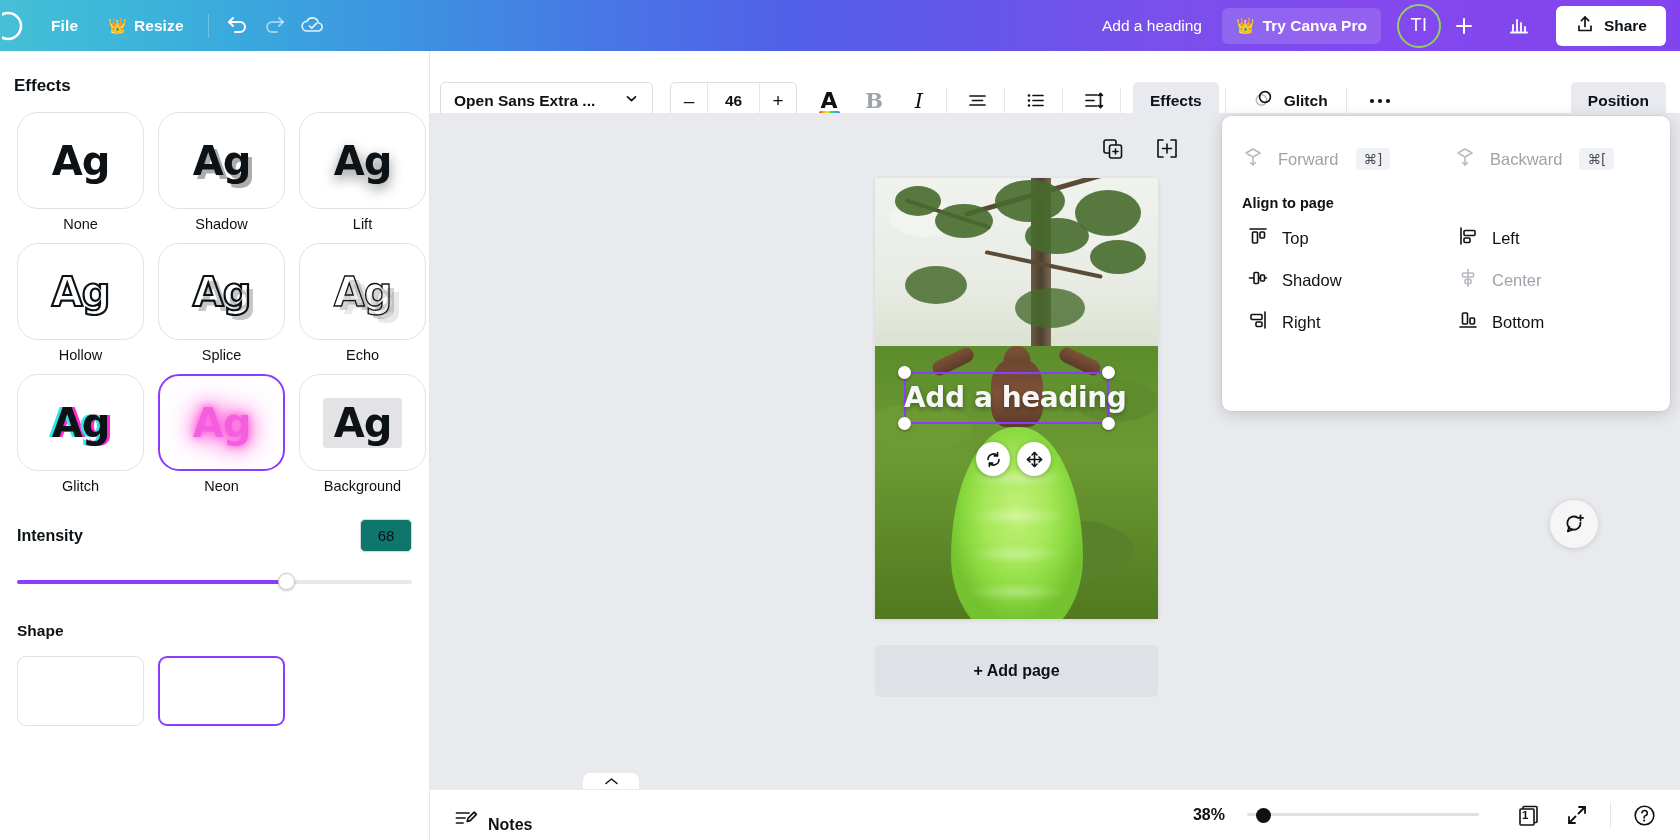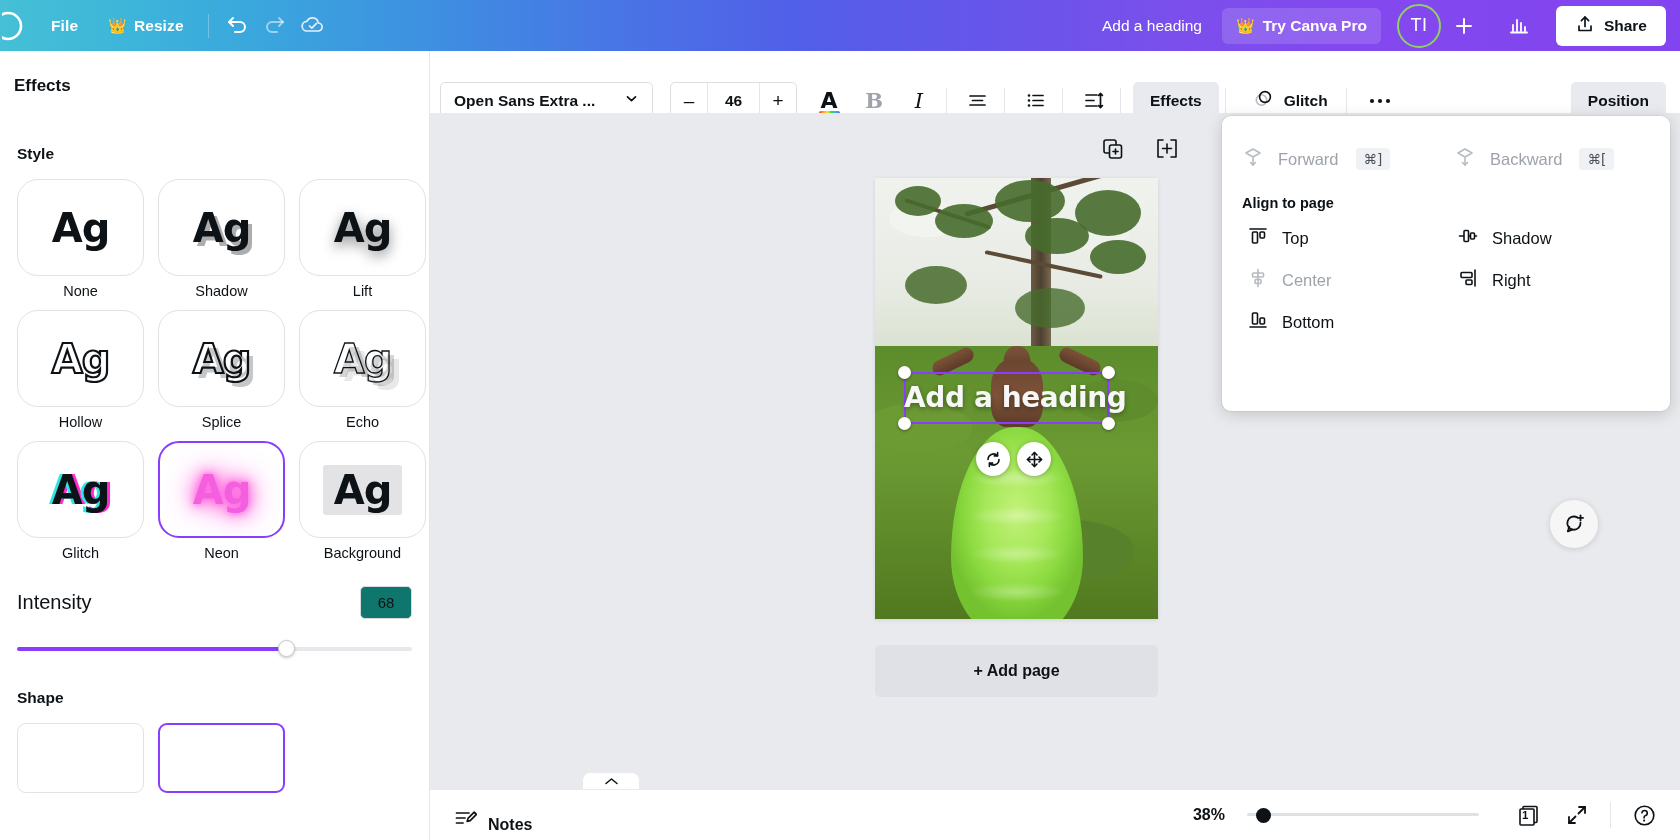--- a/index.html
+++ b/index.html
@@ -114,21 +114,21 @@
   .ag-echo   { color: transparent; -webkit-text-stroke: 1.3px #0d1216;
                text-shadow: 5px 4px 0 rgba(0,0,0,.17), 10px 8px 0 rgba(0,0,0,.09); }
   .ag-glitch { color: #0d1216; text-shadow: -3px 0 #2ee6e6, 3px 0 #ff2bd1; }
   .ag-neon   { color: #f45fe0; text-shadow: 0 0 7px #ff66e0, 0 0 17px #ff4fd8, 0 0 30px #ff3dd2; }
   .ag-bg-wrap { background: #e3e3e5; padding: 5px 11px; border-radius: 3px; }
 
   .intensity-row {
     display: flex; align-items: center; justify-content: space-between;
     padding: 0 17px; margin-top: 25px;
   }
-  .intensity-label { font-size: 20px; font-weight: 400; color: #0d1216; }
+  .intensity-label { font-size: 16px; font-weight: 700; color: #0d1216; }
   .intensity-val {
     width: 52px; height: 33px; border: 1px solid #d8dade; border-radius: 5px;
     display: flex; align-items: center; justify-content: center;
     font-size: 15px; color: #0d1216; background: #0f766e; cursor: text;
   }
   .slider-wrap { padding: 0 17px; margin-top: 22px; position: relative; height: 16px; }
   .slider-track {
     position: absolute; left: 17px; right: 17px; top: 6px;
     height: 4px; border-radius: 2px; background: #e7e8ec;
   }
@@ -483,21 +483,20 @@
           <line x1="10" y1="3" x2="10" y2="12.5"></line>
           <polyline points="6.4,6.6 10,3 13.6,6.6"></polyline>
       </svg>
     </span>
     <span>Share</span>
   </div>
 </div>
 
 <div class="leftpanel">
   <div class="lp-head">Effects</div>
-  <div class="lp-sec-title">Style</div>
 
   <div class="style-grid">
     <div class="style-cell">
       <div class="style-box">
           <span class="ag ag-none">Ag</span>
         </div>
       <div class="style-label">None</div>
     </div>
     <div class="style-cell">
       <div class="style-box">
@@ -804,20 +803,30 @@
             <line x1="3" y1="4" x2="19" y2="4"></line>
             <rect x="5.5" y="7" width="5" height="11" rx="1"></rect>
             <rect x="13" y="7" width="4.5" height="6" rx="1"></rect>
           </svg>
       </span>
       <span class="lbl">Top</span>
     </div>
     <div class="pm-item">
       <span>
         <svg width="22" height="22" viewBox="0 0 22 22" fill="none" stroke="#0d1216" stroke-width="1.6" stroke-linecap="round">
+            <line x1="4" y1="3" x2="4" y2="19"></line>
+            <rect x="7" y="5.5" width="11" height="5" rx="1"></rect>
+            <rect x="7" y="13" width="6" height="4.5" rx="1"></rect>
+          </svg>
+      </span>
+      <span class="lbl">Left</span>
+    </div>
+    <div class="pm-item">
+      <span>
+        <svg width="22" height="22" viewBox="0 0 22 22" fill="none" stroke="#0d1216" stroke-width="1.6" stroke-linecap="round">
             <line x1="2.5" y1="11" x2="19.5" y2="11"></line>
             <rect x="7" y="5.5" width="4.5" height="11" rx="1" fill="#fff"></rect>
             <rect x="13.5" y="8" width="4" height="6" rx="1" fill="#fff"></rect>
           </svg>
       </span>
       <span class="lbl">Shadow</span>
     </div>
     <div class="pm-item disabled">
       <span>
         <svg width="22" height="22" viewBox="0 0 22 22" fill="none" stroke="#b6bac1" stroke-width="1.6" stroke-linecap="round">

